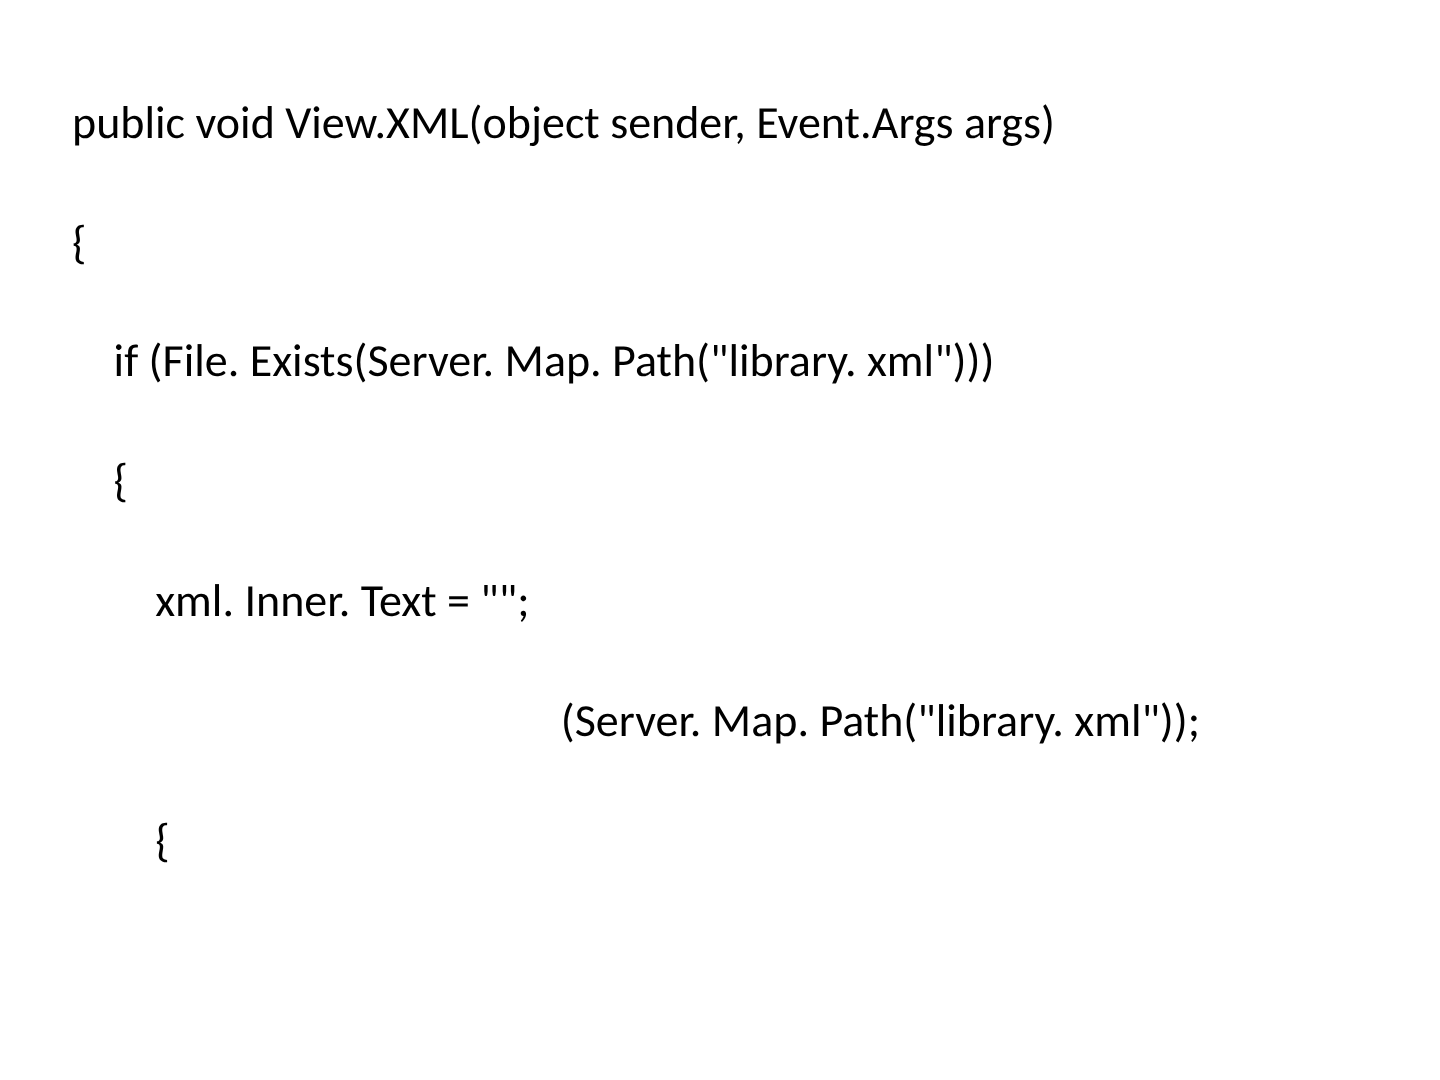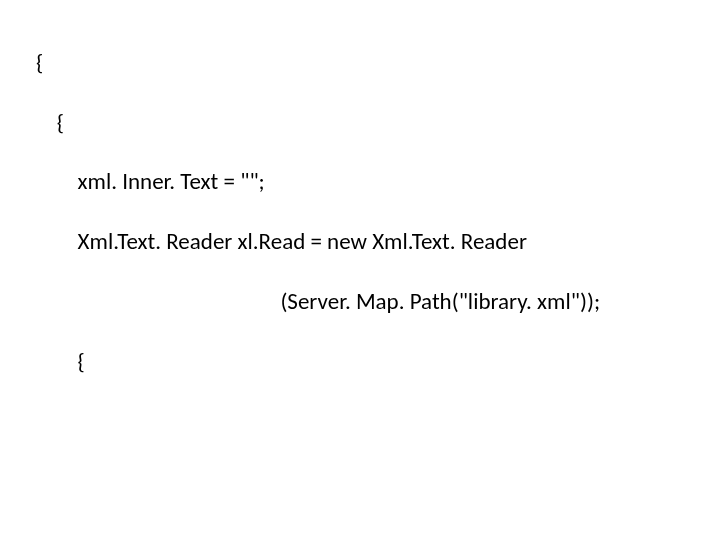--- a/index.html
+++ b/index.html
@@ -16,24 +16,25 @@
   .slide {
     box-sizing: border-box;
     padding: 18px 0 0 36px;
     white-space: pre;
   }
 </style>
 </head>
 <body>
 
 <div class="slide">
+<div>public void View.XML(object sender, Event.Args args)</div>
 <div>{</div>
+<div>    if (File. Exists(Server. Map. Path("library. xml")))</div>
 <div>    {</div>
 <div>        xml. Inner. Text = "";</div>
-<div>        Xml.Text. Reader xl.Read = new Xml.Text. Reader</div>
 <div>                                               (Server. Map. Path("library. xml"));</div>
 <div>        {</div>
 
 
 
 
 
 
 
 

